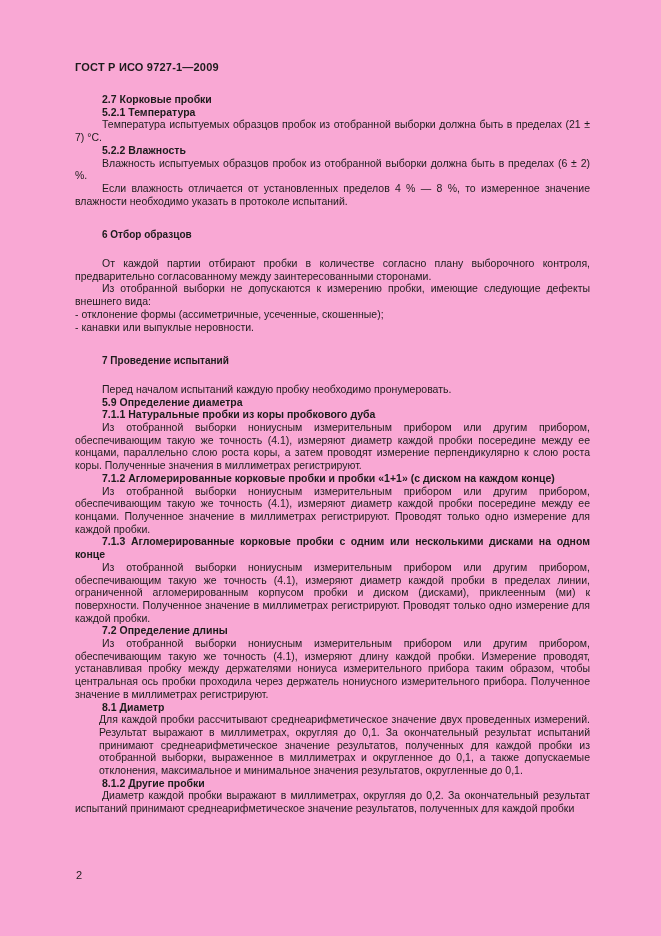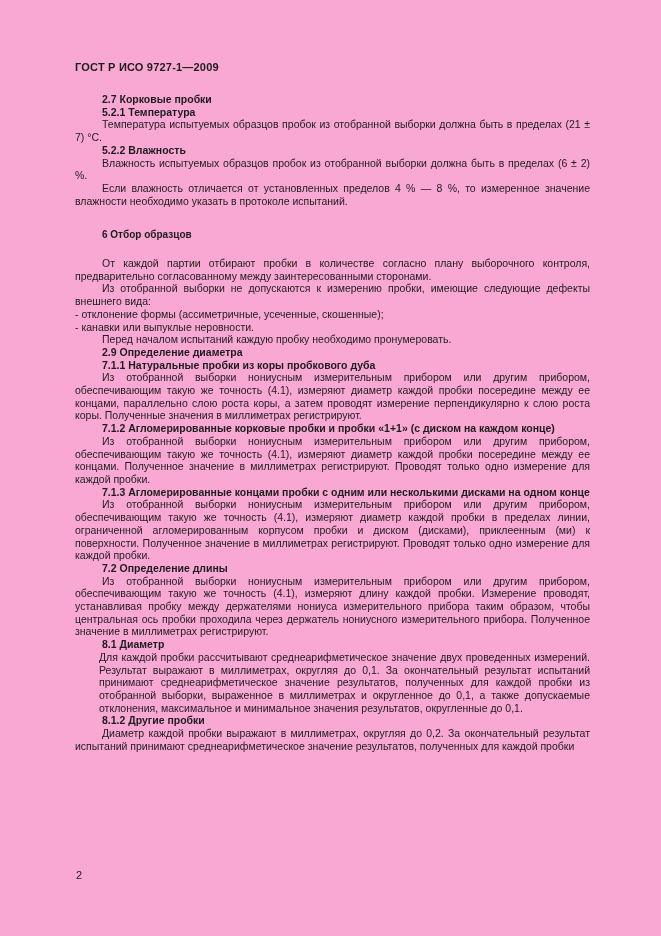--- a/index.html
+++ b/index.html
@@ -68,27 +68,28 @@
     <div class="subhead">5.2.2 Влажность</div>
     <div class="para">Влажность испытуемых образцов пробок из отобранной выборки должна быть в пределах (6 ± 2) %.</div>
     <div class="para">Если влажность отличается от установленных пределов 4 % — 8 %, то измеренное значение влажности необходимо указать в протоколе испытаний.</div>
 
     <div class="section-head">6 Отбор образцов</div>
     <div class="para">От каждой партии отбирают пробки в количестве согласно плану выборочного контроля, предварительно согласованному между заинтересованными сторонами.</div>
     <div class="para">Из отобранной выборки не допускаются к измерению пробки, имеющие следующие дефекты внешнего вида:</div>
     <div class="list-item">- отклонение формы (ассиметричные, усеченные, скошенные);</div>
     <div class="list-item">- канавки или выпуклые неровности.</div>
 
+    <div class="section-head">7 Проведение испытаний</div>
     <div class="para">Перед началом испытаний каждую пробку необходимо пронумеровать.</div>
-    <div class="subhead">2.9 Определение диаметра</div>
+    <div class="subhead">5.9 Определение диаметра</div>
     <div class="subhead">7.1.1 Натуральные пробки из коры пробкового дуба</div>
     <div class="para">Из отобранной выборки нониусным измерительным прибором или другим прибором, обеспечивающим такую же точность (4.1), измеряют диаметр каждой пробки посередине между ее концами, параллельно слою роста коры, а затем проводят измерение перпендикулярно к слою роста коры. Полученные значения в миллиметрах регистрируют.</div>
     <div class="subhead">7.1.2 Агломерированные корковые пробки и пробки «1+1» (с диском на каждом конце)</div>
     <div class="para">Из отобранной выборки нониусным измерительным прибором или другим прибором, обеспечивающим такую же точность (4.1), измеряют диаметр каждой пробки посередине между ее концами. Полученное значение в миллиметрах регистрируют. Проводят только одно измерение для каждой пробки.</div>
-    <div class="subhead">7.1.3 Агломерированные концами пробки с одним или несколькими дисками на одном конце</div>
+    <div class="subhead">7.1.3 Агломерированные корковые пробки с одним или несколькими дисками на одном конце</div>
     <div class="para">Из отобранной выборки нониусным измерительным прибором или другим прибором, обеспечивающим такую же точность (4.1), измеряют диаметр каждой пробки в пределах линии, ограниченной агломерированным корпусом пробки и диском (дисками), приклеенным (ми) к поверхности. Полученное значение в миллиметрах регистрируют. Проводят только одно измерение для каждой пробки.</div>
     <div class="subhead">7.2 Определение длины</div>
     <div class="para">Из отобранной выборки нониусным измерительным прибором или другим прибором, обеспечивающим такую же точность (4.1), измеряют длину каждой пробки. Измерение проводят, устанавливая пробку между держателями нониуса измерительного прибора таким образом, чтобы центральная ось пробки проходила через держатель нониусного измерительного прибора. Полученное значение в миллиметрах регистрируют.</div>
 
     <div class="subhead">8.1 Диаметр</div>
     <div class="para no-indent">Для каждой пробки рассчитывают среднеарифметическое значение двух проведенных измерений. Результат выражают в миллиметрах, округляя до 0,1. За окончательный результат испытаний принимают среднеарифметическое значение результатов, полученных для каждой пробки из отобранной выборки, выраженное в миллиметрах и округленное до 0,1, а также допускаемые отклонения, максимальное и минимальное значения результатов, округленные до 0,1.</div>
     <div class="subhead">8.1.2 Другие пробки</div>
     <div class="para">Диаметр каждой пробки выражают в миллиметрах, округляя до 0,2. За окончательный результат испытаний принимают среднеарифметическое значение результатов, полученных для каждой пробки</div>
   </div>
 

